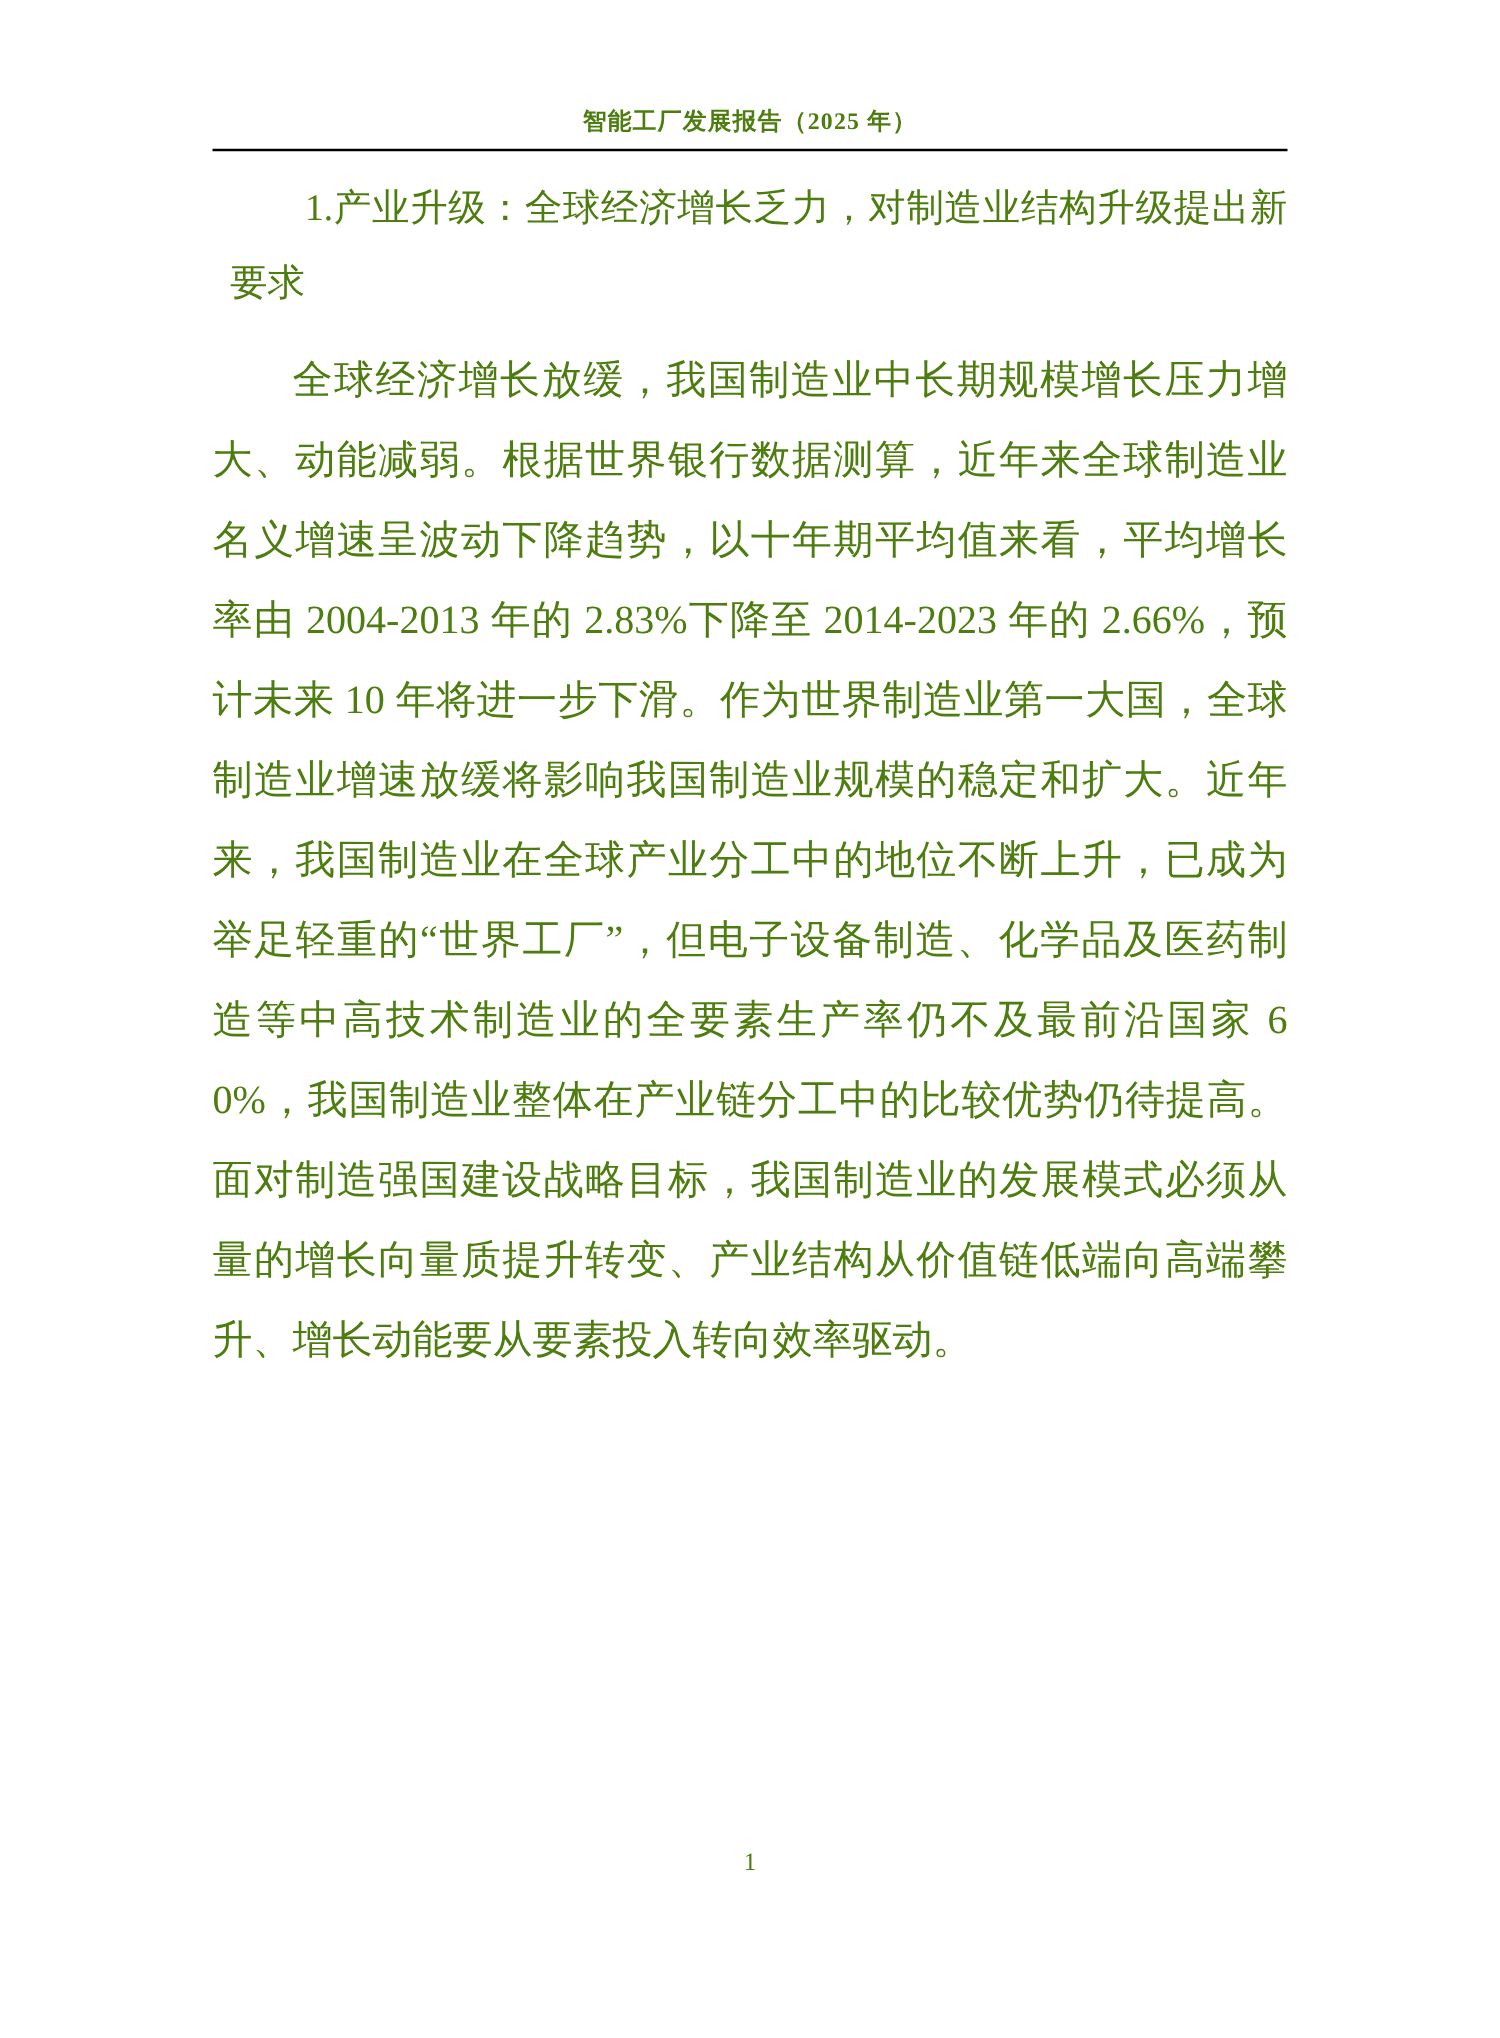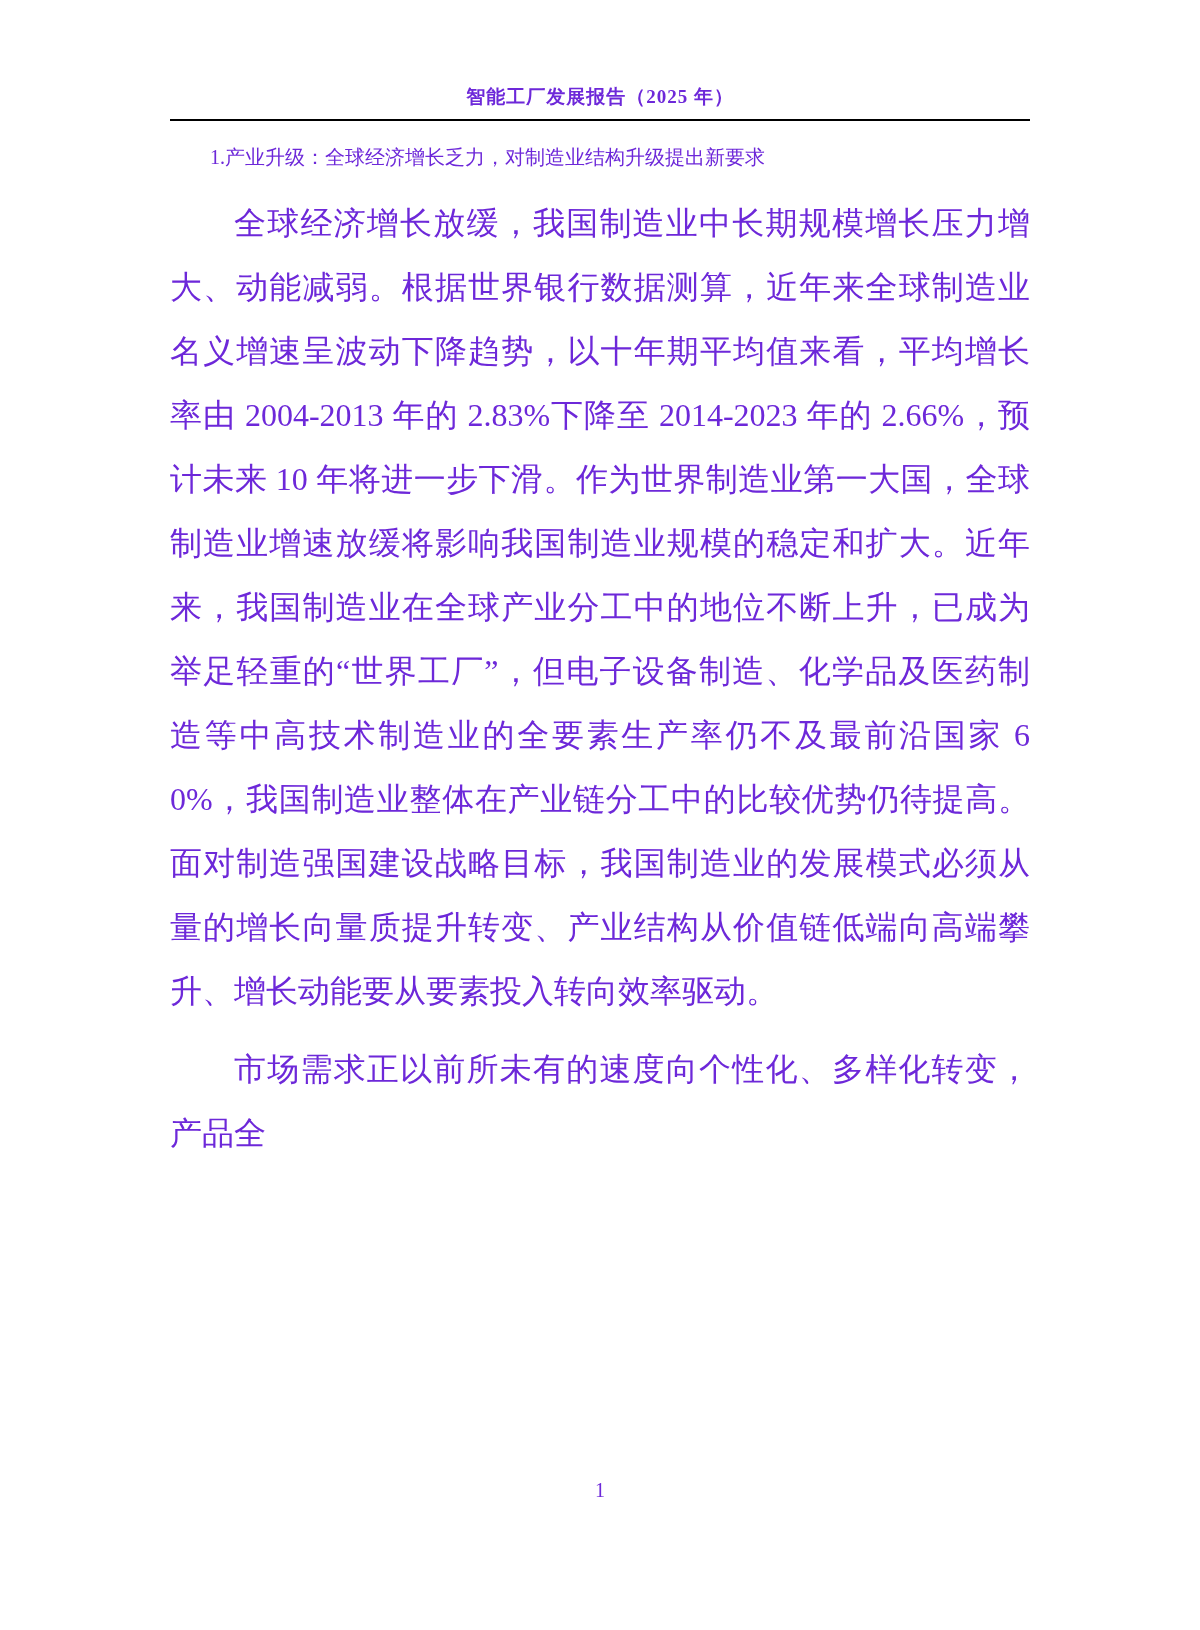--- a/index.html
+++ b/index.html
@@ -6,21 +6,21 @@
     margin: 0;
     padding: 0;
     background: #ffffff;
   }
   .page {
     position: relative;
     width: 1200px;
     height: 1630px;
     margin: 0 auto;
     background: #ffffff;
-    color: #6d28d9;
+    color: #4d7c0f;
     box-sizing: border-box;
     padding: 84px 170px 0 170px;
     font-family: "Liberation Serif", "DejaVu Serif", serif;
     overflow: hidden;
   }
   .doc-header {
     text-align: center;
     font-size: 19px;
     font-weight: bold;
     letter-spacing: 1px;
@@ -38,26 +38,26 @@
   }
   .doc-body h2 {
     font-size: 31px;
     font-weight: bold;
     line-height: 1.9;
     text-align: justify;
     text-indent: 2em;
     margin: 14px 0 0 0;
   }
   .doc-body h3 {
-    font-size: 20px;
+    font-size: 30px;
     font-weight: normal;
     line-height: 2.0;
     text-align: justify;
     text-indent: 2em;
-    margin: 16px 0 0 0;
+    margin: 16px 0 0 14px;
     font-family: Liberation Serif, serif;
   }
   .doc-body p {
     font-size: 32px;
     font-weight: normal;
     line-height: 2.0;
     text-align: justify;
     text-indent: 2em;
     margin: 14px 0 0 0;
     word-break: break-all;
@@ -82,21 +82,20 @@
 
   <main class="doc-body">
 
 
 
     <h3>1.产业升级：全球经济增长乏力，对制造业结构升级提出新要求</h3>
 
     <p>全球经济增长放缓，我国制造业中长期规模增长压力增大、动能减弱。根据世界银行数据测算，近年来全球制造业名义增速呈波动下降趋势，以十年期平均值来看，平均增长率由 2004-2013 年的 2.83%下降至 2014-2023 年的 2.66%，预计未来 10 年将进一步下滑。作为世界制造业第一大国，全球制造业增速放缓将影响我国制造业规模的稳定和扩大。近年来，我国制造业在全球产业分工中的地位不断上升，已成为举足轻重的“世界工厂”，但电子设备制造、化学品及医药制造等中高技术制造业的全要素生产率仍不及最前沿国家 60%，我国制造业整体在产业链分工中的比较优势仍待提高。面对制造强国建设战略目标，我国制造业的发展模式必须从量的增长向量质提升转变、产业结构从价值链低端向高端攀升、增长动能要从要素投入转向效率驱动。</p>
 
 
-    <p>市场需求正以前所未有的速度向个性化、多样化转变，产品全</p>
 
   </main>
 
   <footer class="doc-footer">
     <span>1</span>
   </footer>
 
 </div>
 
 </body></html>

